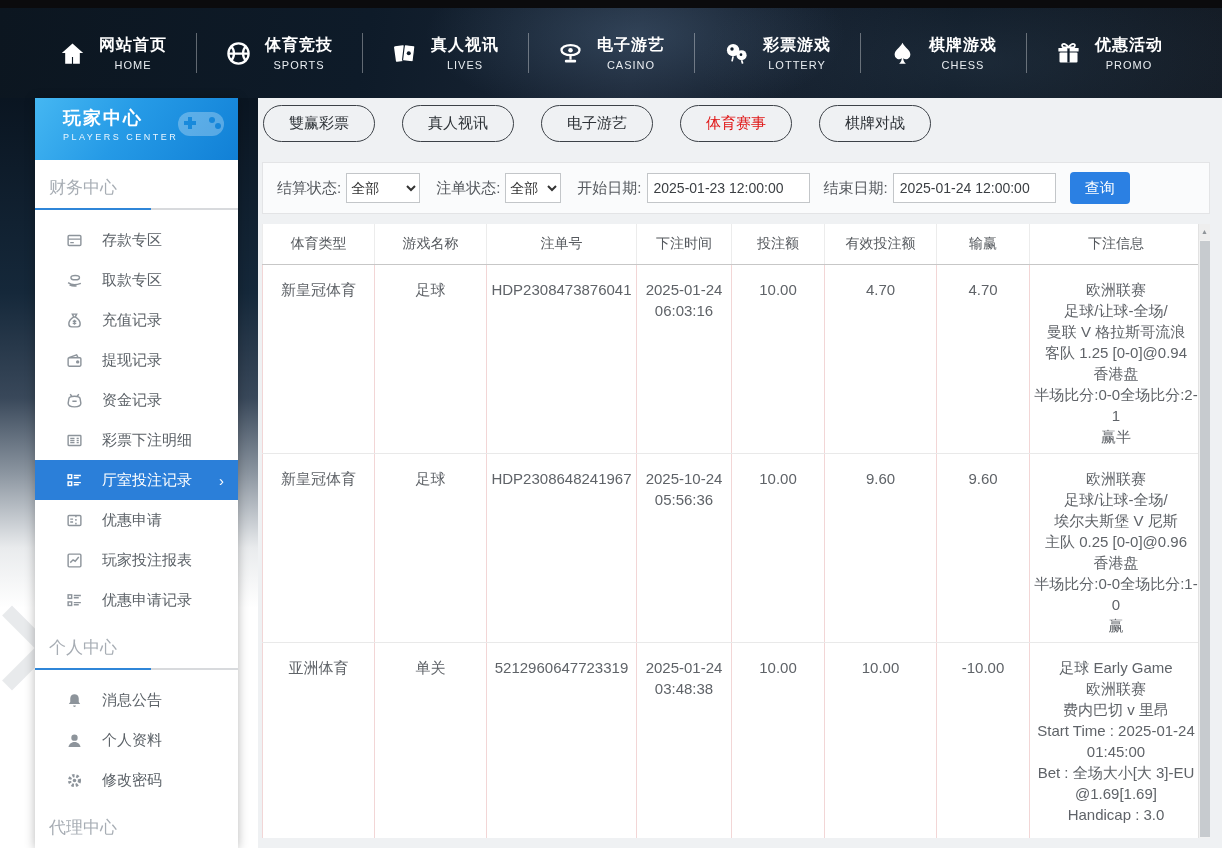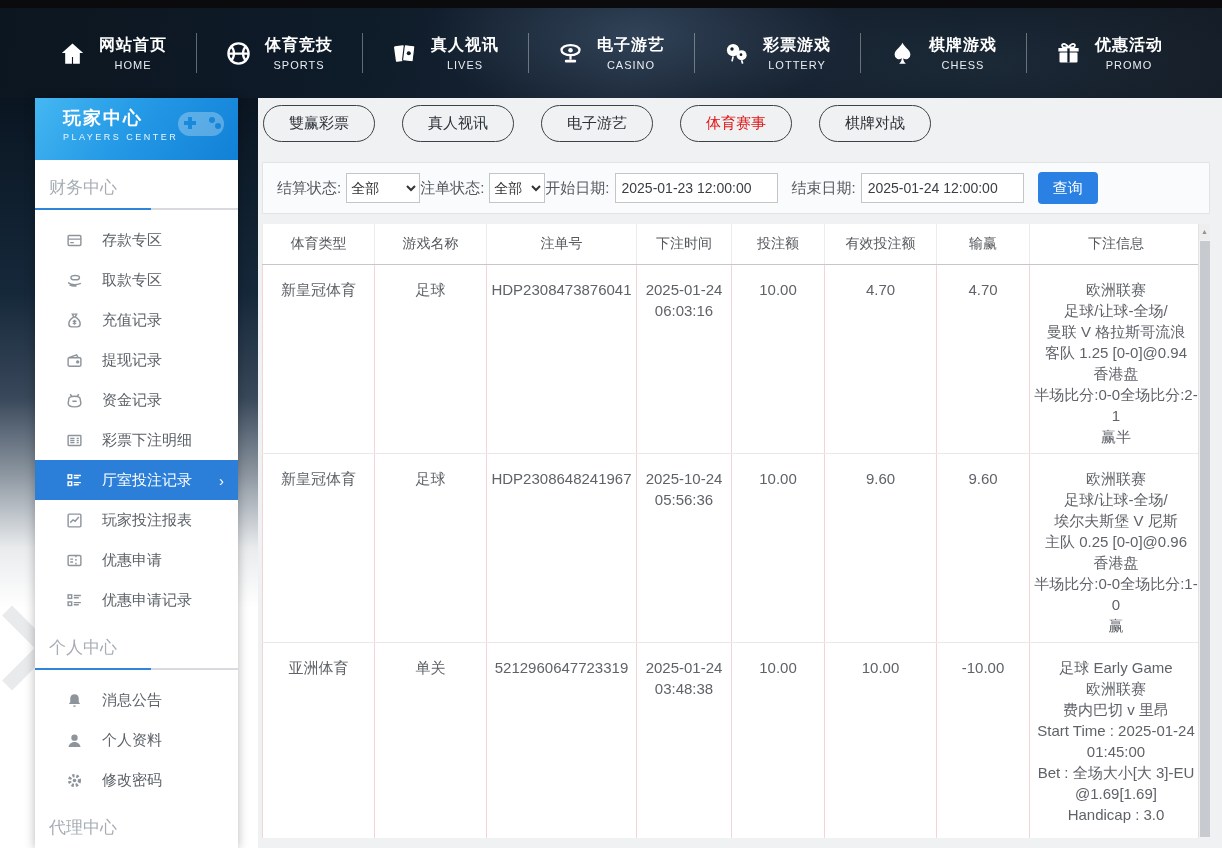--- a/index.html
+++ b/index.html
@@ -50,21 +50,21 @@
   .main { position:absolute; left:258px; top:0; width:964px; height:750px; background:#eff1f3; padding:7px 12px 12px 4px; }
   .tabs { display:flex; gap:27px; padding-left:1px; }
   .tab { border:1px solid #3c4147; border-radius:19px; padding:8px 25px; font-size:15px; color:#2c3136;
     background:transparent; cursor:pointer; white-space:nowrap; }
   .tab.active { color:#e01717; }
 
   .filterbar { margin-top:20px; height:52px; background:#fafbfc; border:1px solid #e3e4e6;
     display:flex; align-items:center; padding:0 14px; }
   .f-label { font-size:15px; color:#55595e; margin-right:5px; white-space:nowrap; }
   .f-select { height:30px; border:1px solid #c3c6c9; background:#fff; font-size:14px; color:#333;
-    margin-right:0; font-family:inherit; }
+    margin-right:16px; font-family:inherit; }
   .f-select.settle { width:74px; }
   .f-select.order { width:56px; }
   .f-input { height:30px; width:163px; border:1px solid #c3c6c9; background:#fff; font-size:14px;
     color:#3a3e42; padding:0 6px; margin-right:14px; font-family:inherit; }
   .f-btn { height:32px; padding:0 15px; background:#2b80e3; border:none; border-radius:4px;
     color:#fff; font-size:15px; cursor:pointer; font-family:inherit; }
 
   .tablewrap { margin-top:10px; position:relative; height:614px; background:#fff; overflow:hidden; }
   table.data { border-collapse:collapse; table-layout:fixed; width:940px; }
   table.data col.c1,table.data col.c2 { width:112px; }
@@ -260,32 +260,32 @@
             <rect x="3" y="4" width="5" height="5"></rect>
             <path d="M11 5h10M11 8h7"></path>
             <rect x="3" y="14" width="5" height="5"></rect>
             <path d="M11 15h10M11 18h7"></path>
           </svg></span>
       <span>厅室投注记录</span>
       <span class="sb-chevron">›</span>
     </div>
     <div class="sb-item">
       <span class="sb-icon"><svg viewBox="0 0 24 24" fill="none" stroke="currentColor" stroke-width="2">
-            <rect x="3" y="3" width="18" height="18" rx="1.5"></rect>
-            <path d="M6 15l4-4 3 2 5-6"></path>
-          </svg></span>
-      <span>玩家投注报表</span>
-    </div>
-    <div class="sb-item">
-      <span class="sb-icon"><svg viewBox="0 0 24 24" fill="none" stroke="currentColor" stroke-width="2">
             <rect x="3" y="5" width="18" height="14" rx="1.5"></rect>
             <path d="M14 5v14" stroke-dasharray="2.5 2.5"></path>
             <path d="M6 10h4M6 14h4"></path>
           </svg></span>
       <span>优惠申请</span>
+    </div>
+    <div class="sb-item">
+      <span class="sb-icon"><svg viewBox="0 0 24 24" fill="none" stroke="currentColor" stroke-width="2">
+            <rect x="3" y="3" width="18" height="18" rx="1.5"></rect>
+            <path d="M6 15l4-4 3 2 5-6"></path>
+          </svg></span>
+      <span>玩家投注报表</span>
     </div>
     <div class="sb-item">
       <span class="sb-icon"><svg viewBox="0 0 24 24" fill="none" stroke="currentColor" stroke-width="2">
             <rect x="3" y="4" width="5" height="5"></rect>
             <path d="M11 5h10M11 8h7"></path>
             <rect x="3" y="14" width="5" height="5"></rect>
             <path d="M11 15h10M11 18h7"></path>
           </svg></span>
       <span>优惠申请记录</span>
     </div>

